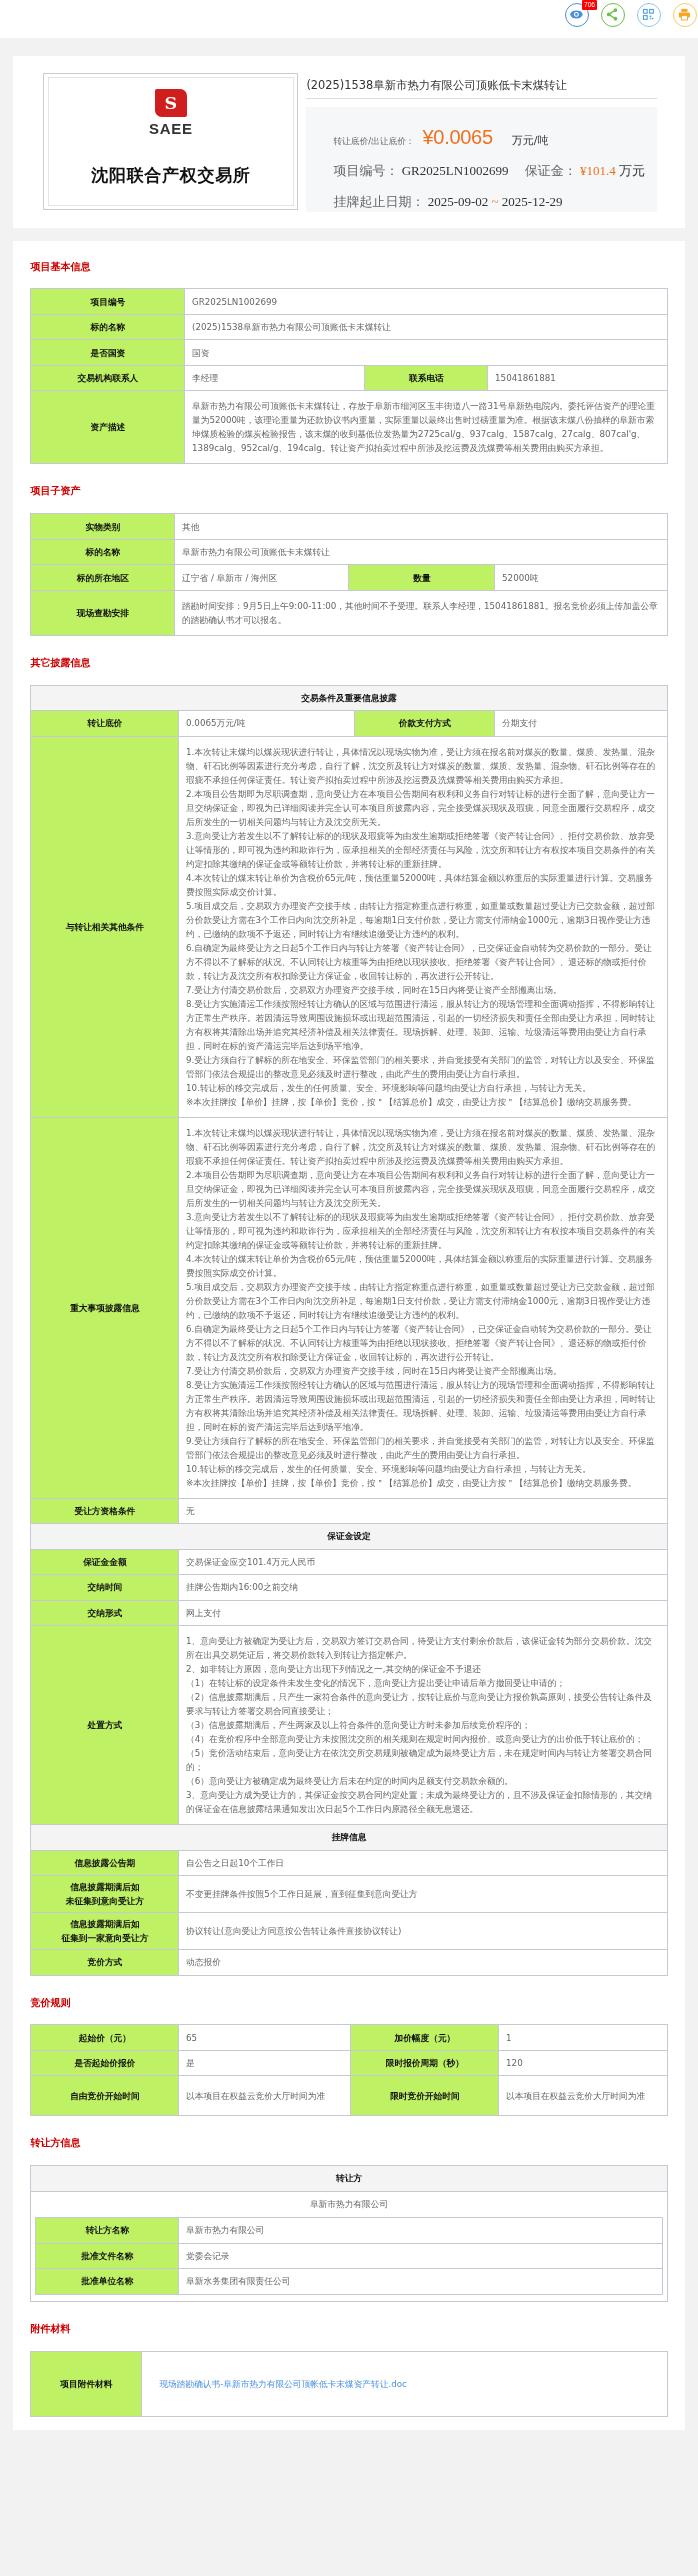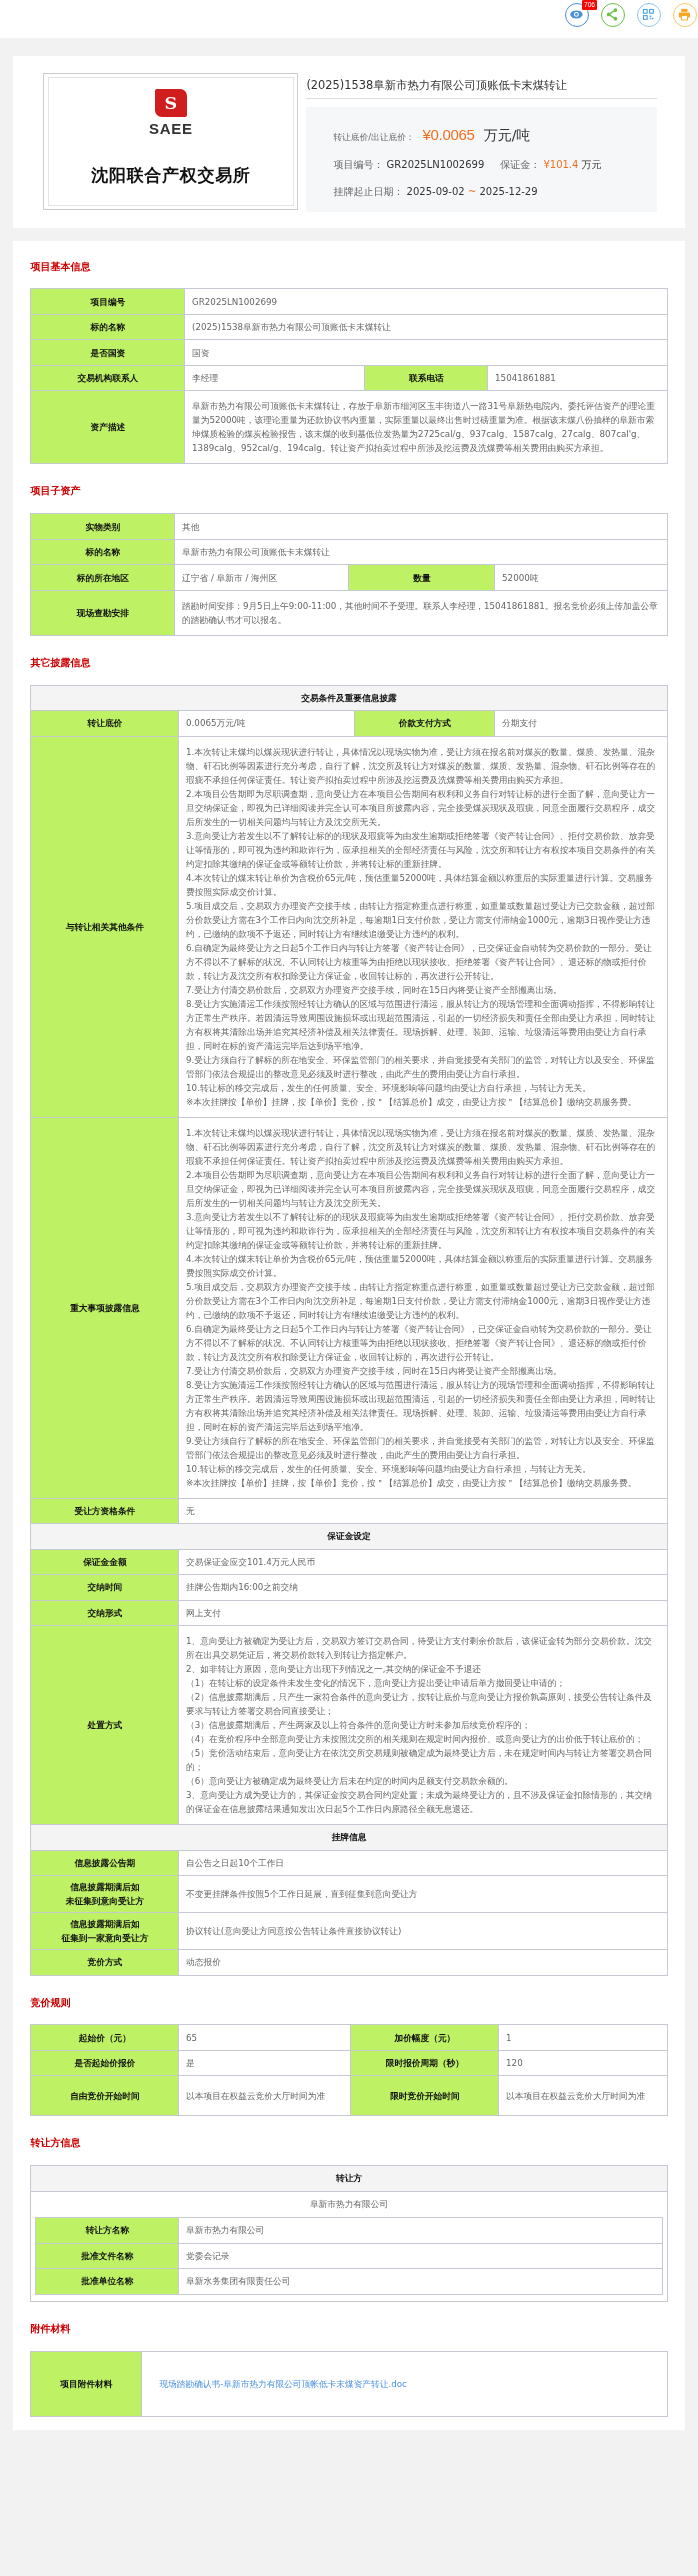--- a/index.html
+++ b/index.html
@@ -24,23 +24,23 @@
   .logo-inner { width: 100%; height: 100%; border: 0.7px solid #e4e4e4; display: flex; flex-direction: column; align-items: center; justify-content: center; }
   .logo-mark { width: 32px; height: 28px; background: #d01e1e; border-radius: 2px 6.7px 2px 6.7px; display: flex; align-items: center; justify-content: center; color: #fff; font-size: 17.5px; font-weight: bold; font-family: "DejaVu Serif", serif; margin-top: -6.7px; }
   .logo-abbr { font-family: "Liberation Sans", sans-serif; font-weight: bold; font-size: 15px; letter-spacing: 0.7px; color: #333; margin-top: 2.7px; }
   .logo-name { font-family: "DejaVu Serif", serif; font-weight: bold; font-size: 17px; color: #111; margin-top: 27px; letter-spacing: 0.7px; }
 
   .hdr-right { position: absolute; left: 293px; top: 17.5px; width: 351px; }
   .hdr-title { font-size: 11.4px; color: #333; height: 25.5px; line-height: 25.5px; border-bottom: 0.7px solid #ddd; white-space: nowrap; }
   .price-box { margin-top: 8px; background: #f6f7f9; height: 105px; padding: 19px 0 0 27px; }
   .price-row { display: flex; align-items: baseline; color: #666; }
   .price-label { font-size: 8.7px; }
-  .price-val { font-size: 15px; color: #f07020; margin-left: 8px; font-family: "Liberation Sans", sans-serif; letter-spacing: -0.3px; }
-  .price-unit { font-size: 14px; color: #333; margin-left: 9px; }
-  .info-row { margin-top: 13.4px; font-size: 10px; color: #666; }
+  .price-val { font-size: 20px; color: #f07020; margin-left: 8px; font-family: "Liberation Sans", sans-serif; letter-spacing: -0.3px; }
+  .price-unit { font-size: 11px; color: #333; margin-left: 19px; }
+  .info-row { margin-top: 13.4px; font-size: 13px; color: #666; font-family: Liberation Serif, serif; }
   .info-row .v { color: #333; }
   .info-row .orange { color: #f07020; }
   .info-row + .info-row { margin-top: 13.4px; }
 
   
   .main { padding: 13.4px 17px 2.7px 17px; margin-top: 13.4px; }
   .sec-title { color: #c00; font-size: 10px; font-weight: bold; margin: 5.4px 0 14.8px 0; }
   .sec-block + .sec-block .sec-title { margin-top: 20px; }
 
   table.kv { width: 100%; border-collapse: collapse; table-layout: fixed; }

